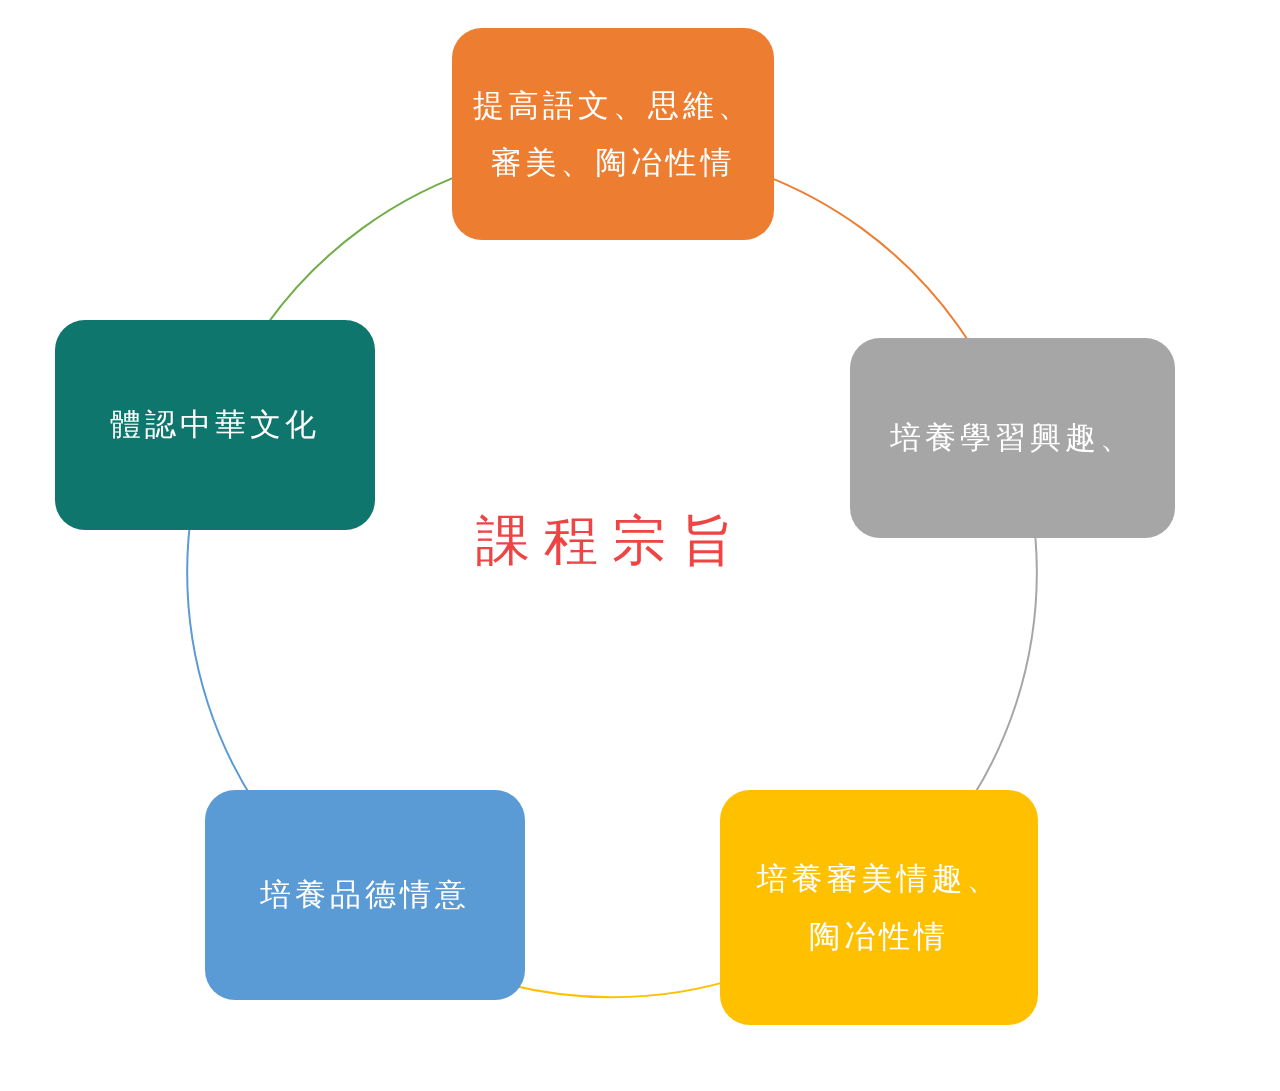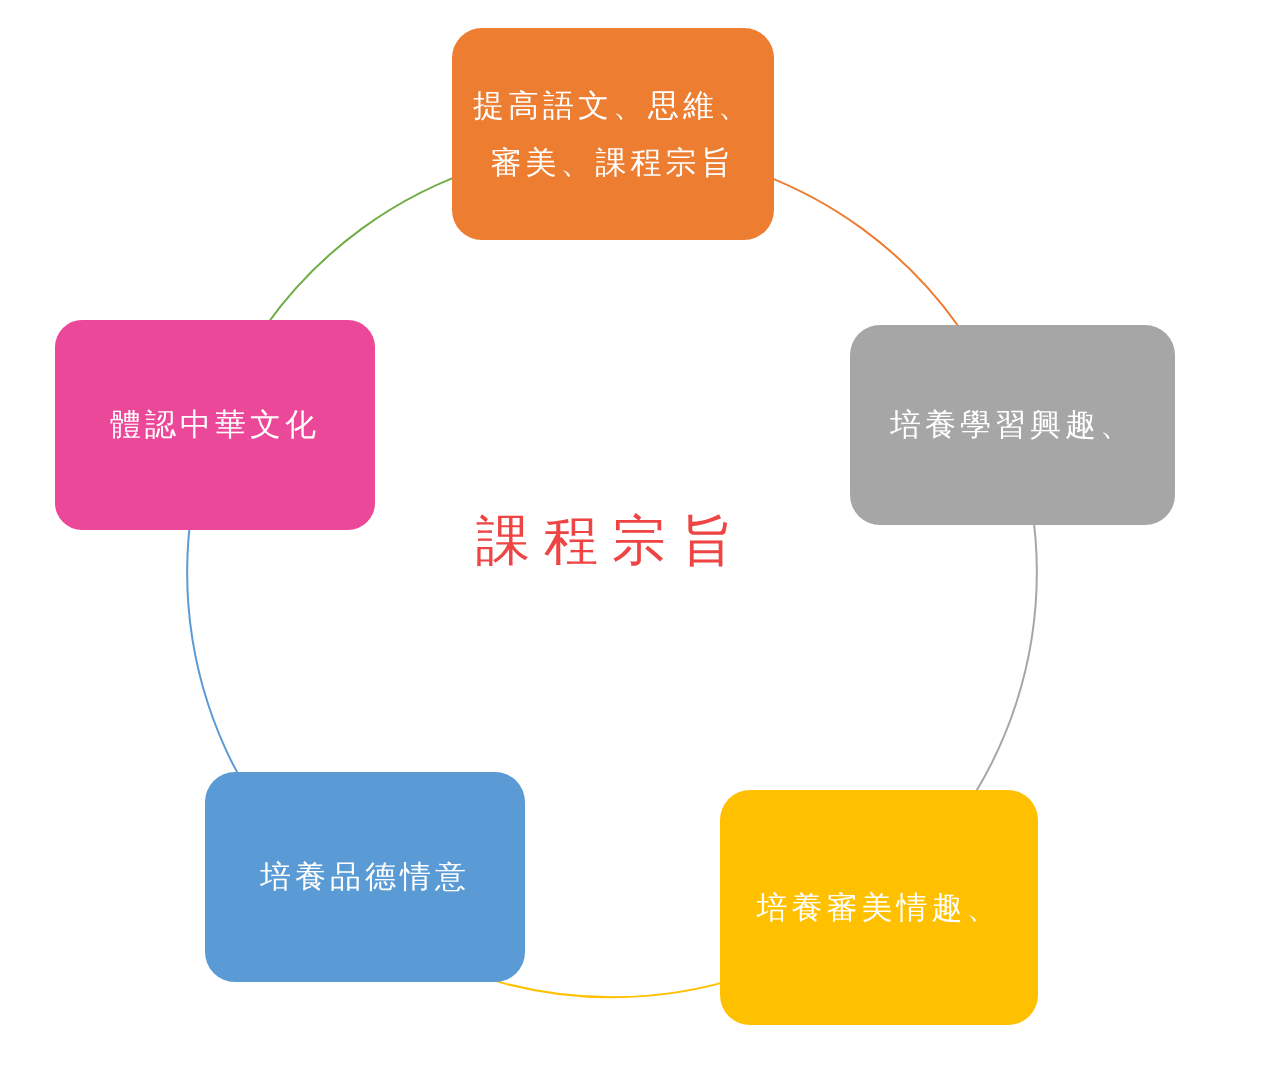--- a/index.html
+++ b/index.html
@@ -32,23 +32,23 @@
     text-align: center;
     color: #ffffff;
     font-size: 31px;
     letter-spacing: 4px;
     line-height: 1.85;
     box-sizing: border-box;
     padding: 10px 16px;
   }
   .node span { display: block; white-space: nowrap; }
   .node-top          { left: 452px; top: 28px;  width: 322px; height: 212px; }
-  .node-right        { left: 850px; top: 325px; width: 325px; height: 200px; }
+  .node-right        { left: 850px; top: 338px; width: 325px; height: 200px; }
   .node-bottom-right { left: 700px; top: 790px; width: 318px; height: 235px; margin-left: 20px; }
-  .node-bottom-left  { left: 205px; top: 772px; width: 320px; height: 210px; }
+  .node-bottom-left  { left: 205px; top: 790px; width: 320px; height: 210px; }
   .node-left         { left: 55px;  top: 320px; width: 320px; height: 210px; }
   .center-title {
     position: absolute;
     left: 362px;
     top: 505px;
     width: 500px;
     text-align: center;
     font-size: 54px;
     letter-spacing: 14px;
     color: #ef4444;
@@ -64,34 +64,35 @@
 
     <path d="M 612 147 A 425 425 0 0 1 1016 441" fill="none" stroke-width="2" stroke="#ED7D31"></path>
     <path d="M 1016 441 A 425 425 0 0 1 862 916" fill="none" stroke-width="2" stroke="#A6A6A6"></path>
     <path d="M 862 916 A 425 425 0 0 1 362 916" fill="none" stroke-width="2" stroke="#FFC000"></path>
     <path d="M 362 916 A 425 425 0 0 1 208 441" fill="none" stroke-width="2" stroke="#5B9BD5"></path>
     <path d="M 208 441 A 425 425 0 0 1 612 147" fill="none" stroke-width="2" stroke="#70AD47"></path>
   </svg>
 
   <div class="node node-top" style="background-color: rgb(237, 125, 49);">
     <span>提高語文、思維、</span>
-    <span>審美、課程宗旨</span>
+    <span>審美、陶冶性情</span>
   </div>
 
   <div class="node node-right" style="background-color: rgb(166, 166, 166);">
     <span>培養學習興趣、</span>
   </div>
 
   <div class="node node-bottom-right" style="background-color: rgb(255, 192, 0);">
     <span>培養審美情趣、</span>
+    <span>陶冶性情</span>
   </div>
 
   <div class="node node-bottom-left" style="background-color: rgb(91, 155, 213);">
     <span>培養品德情意</span>
   </div>
 
-  <div class="node node-left" style="background-color: #ec4899; border-radius: 27px;">
+  <div class="node node-left" style="background-color: #0f766e;">
     <span>體認中華文化</span>
   </div>
 
   <div class="center-title">課程宗旨</div>
 
 </div>
 
 </body></html>

